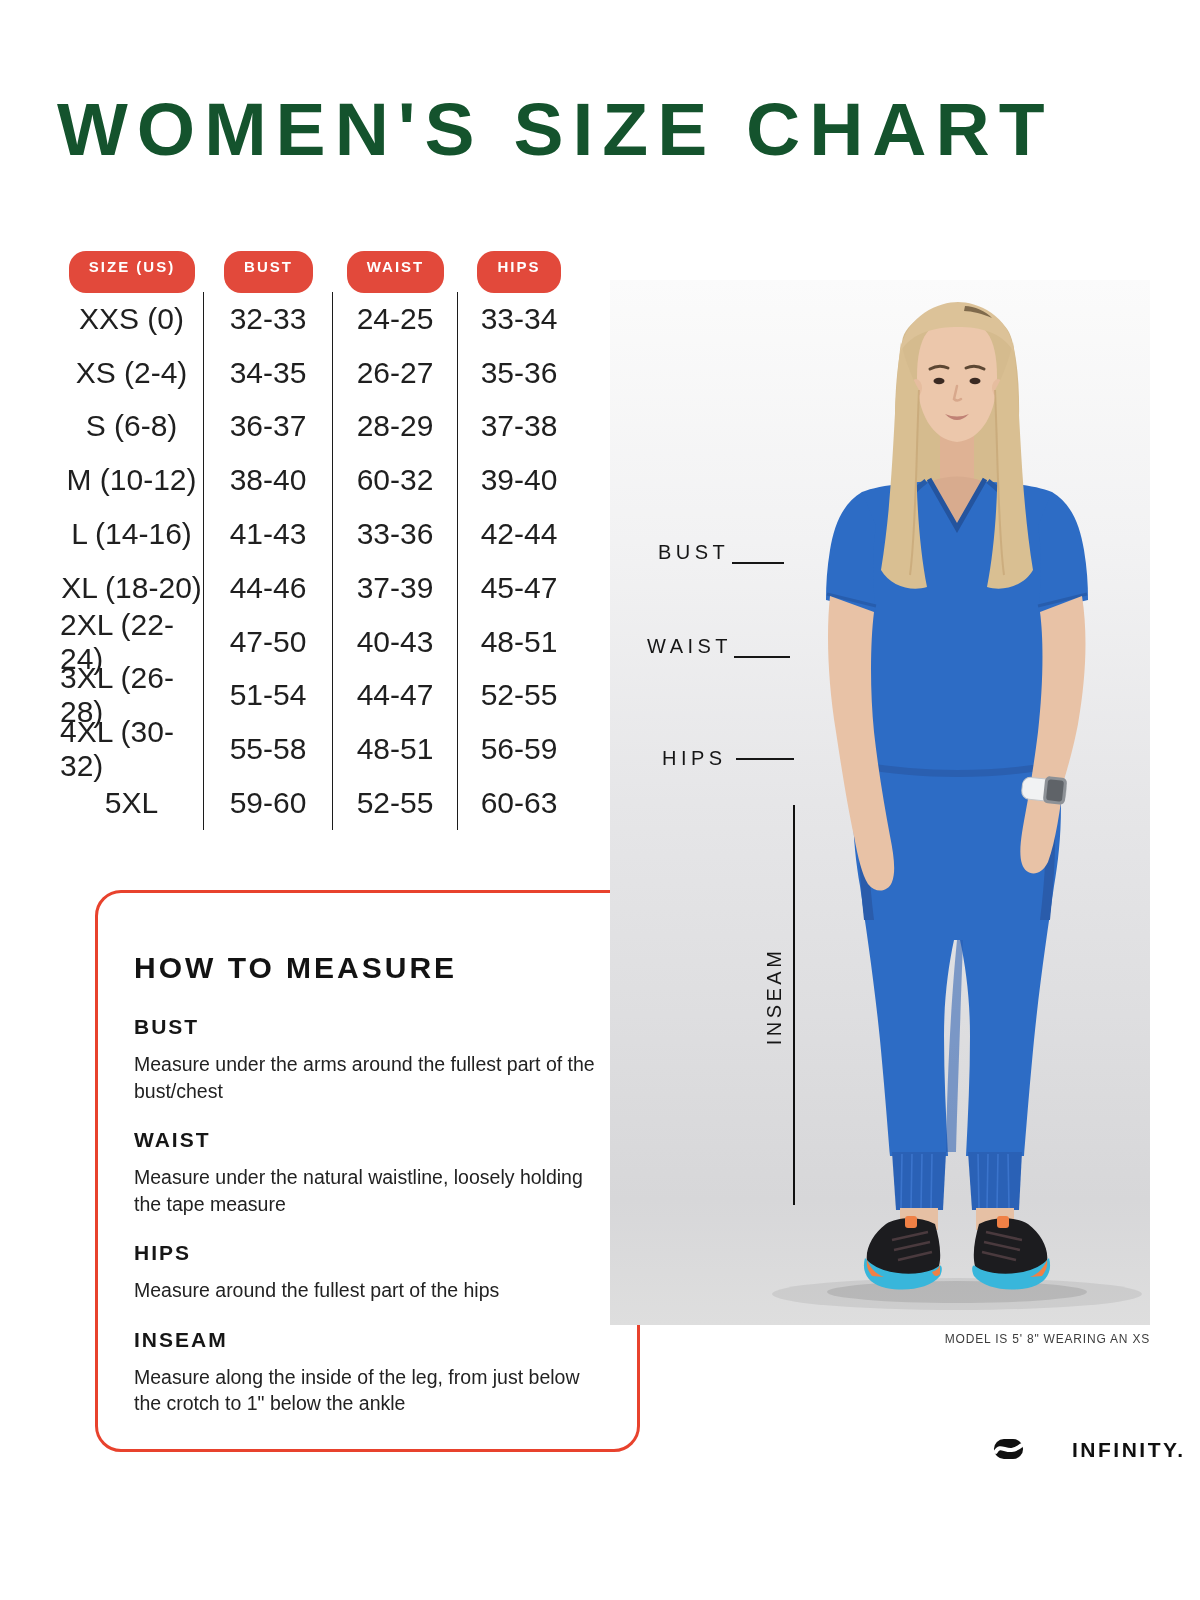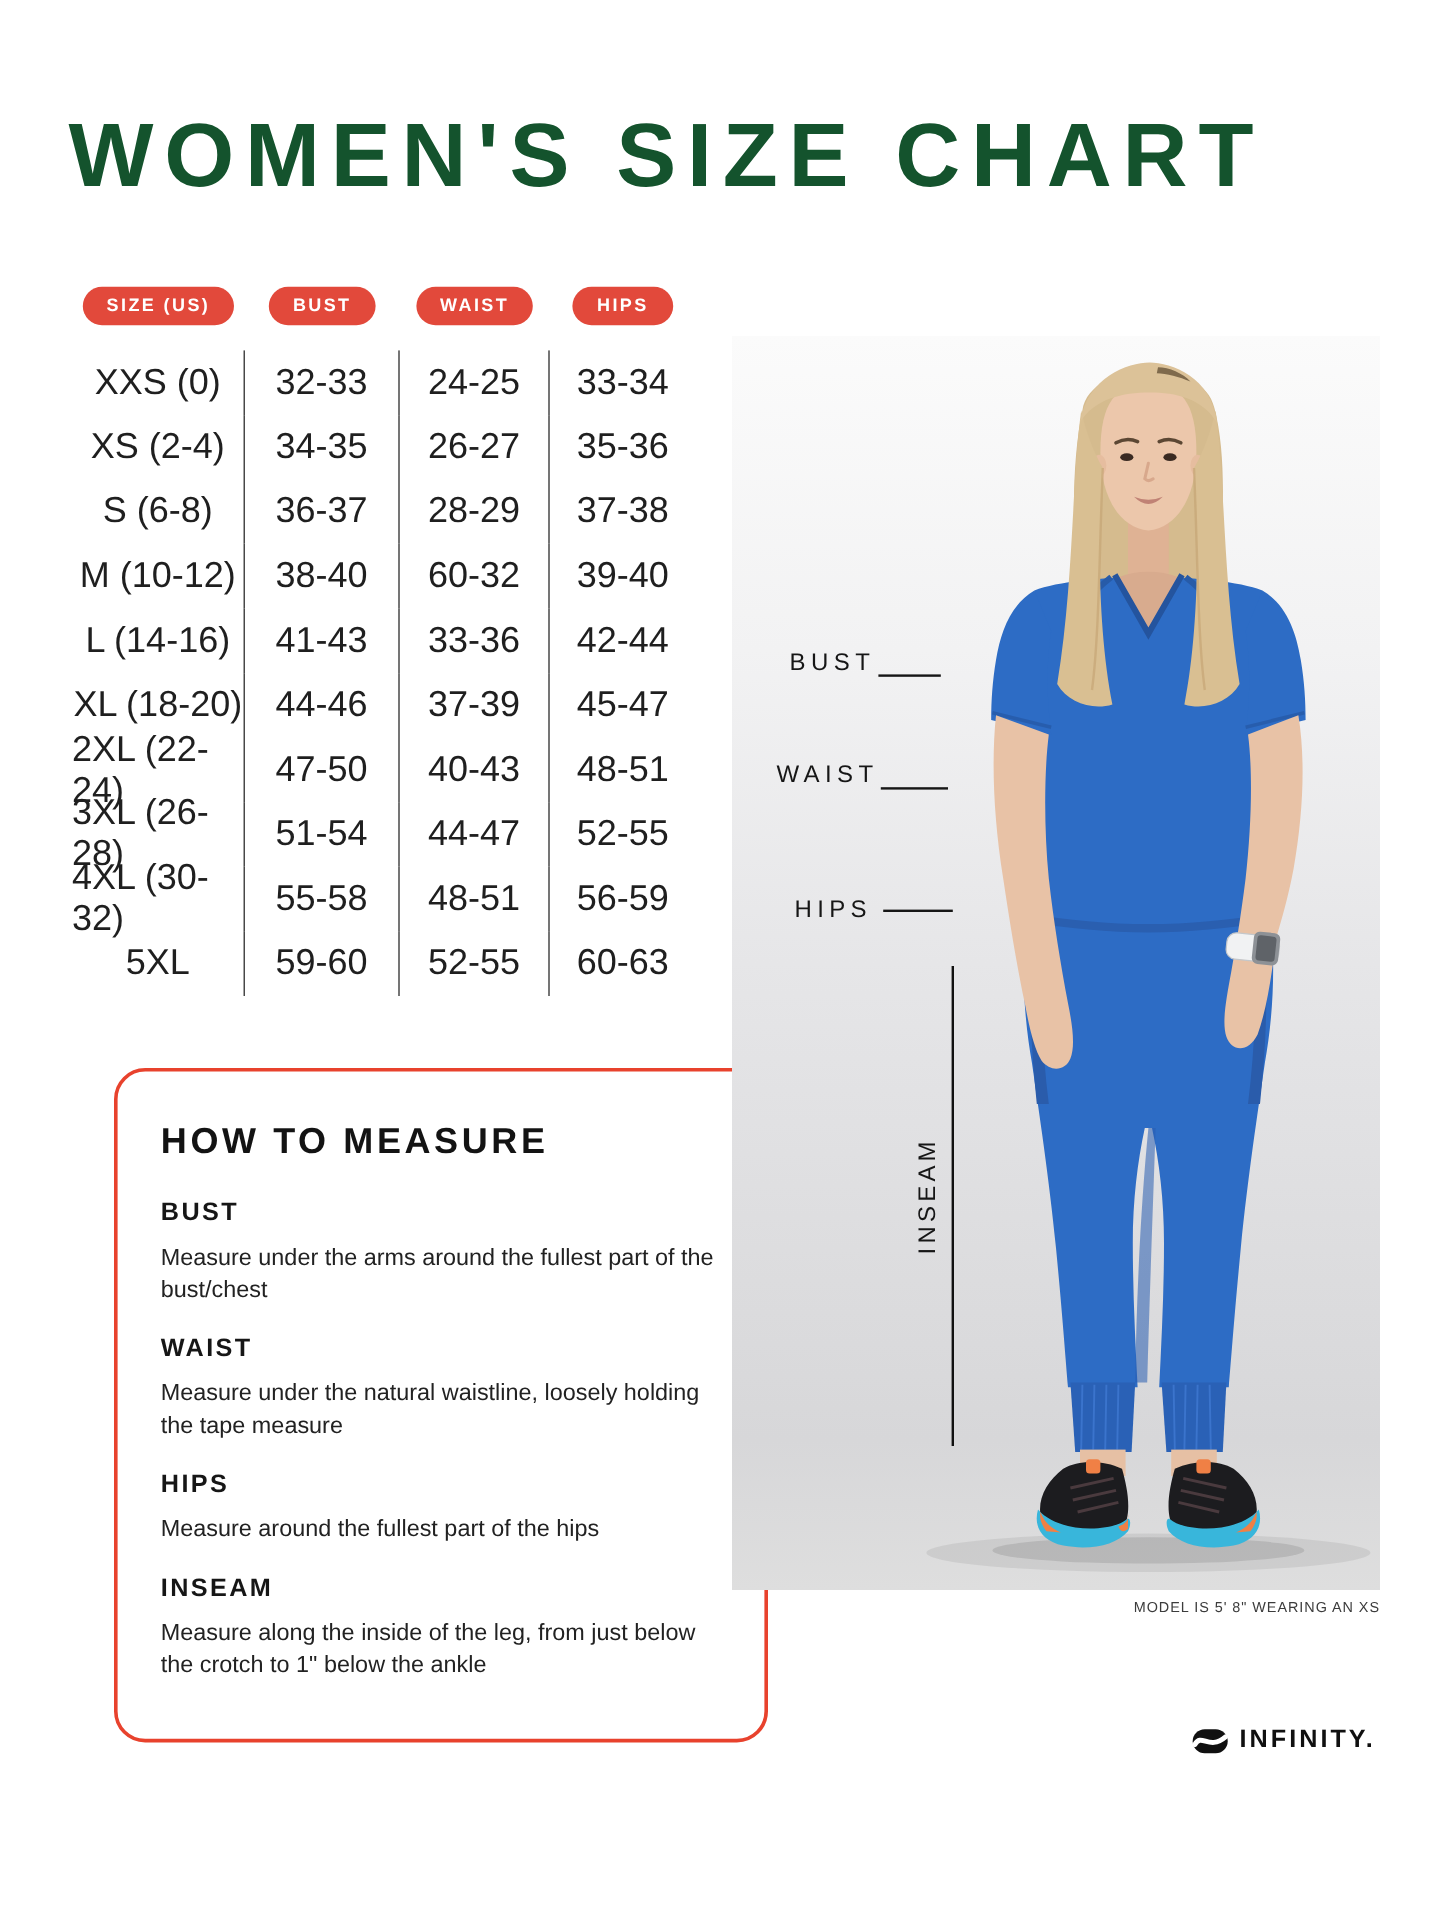--- a/index.html
+++ b/index.html
@@ -7,49 +7,49 @@
         font-family:"Liberation Sans", sans-serif;color:#1a1a1a;}
 
   
   .page-title{position:absolute;left:57px;top:86px;font-size:75px;font-weight:bold;
               letter-spacing:9px;color:#14532d;white-space:nowrap;}
 
   
   .thead{position:absolute;left:60px;top:239px;display:grid;
          grid-template-columns:144px 129px 125px 122px;}
   .thead .hcell{display:flex;justify-content:center;align-items:center;}
-  .pill{background:#E2493B;color:#fff;border-radius:17px;height:32px;line-height:32px;
-        padding:0 20px;font-size:15px;font-weight:bold;letter-spacing:2px;white-space:nowrap;}
+  .pill{background:#E2493B;color:#fff;border-radius:17px;height:42px;line-height:32px;
+        padding:0 20px;font-size:15px;font-weight:bold;letter-spacing:2px;white-space:nowrap;margin-top:12px;}
 
   .tbody{position:absolute;left:60px;top:292px;display:grid;
          grid-template-columns:144px 129px 125px 122px;grid-auto-rows:53.8px;}
   .cell{display:flex;justify-content:center;align-items:center;font-size:30px;color:#1f1f1f;}
   .cell.div-r{border-right:1.6px solid #1c1c1c;}
 
   
   .measure-box{position:absolute;left:95px;top:890px;width:545px;height:562px;
                border:3px solid #E8422D;border-radius:26px;box-sizing:border-box;
                padding:42px 30px 0 36px;}
   .measure-title{font-size:30px;font-weight:bold;letter-spacing:3px;color:#131313;
-                 margin:0 0 30px 0;}
+                 margin:16px 0 30px 0;}
   .m-label{font-size:21px;font-weight:bold;letter-spacing:2px;color:#161616;margin:0 0 10px 0;}
   .m-text{font-size:19.5px;line-height:1.36;color:#222;margin:12px 0 24px 0;max-width:472px;}
 
   
   .photo{position:absolute;left:610px;top:280px;width:540px;height:1045px;
          background:linear-gradient(180deg,#fbfbfb 0%,#f2f2f3 25%,#e6e6e8 50%,#d7d7d9 88%,#dedede 100%);}
   .callout{position:absolute;font-size:20px;letter-spacing:4.5px;color:#161616;white-space:nowrap;}
   .callout-line{position:absolute;height:2px;background:#161616;}
   .inseam-line{position:absolute;left:183px;top:525px;width:2px;height:400px;background:#101010;}
   .inseam-label{position:absolute;left:99px;top:705px;width:130px;text-align:center;
                 transform:rotate(-90deg);font-size:20px;letter-spacing:3.5px;color:#161616;}
   .caption{position:absolute;right:50px;top:1332px;font-size:12px;letter-spacing:0.8px;color:#3c3c3c;}
 
   
-  .brand{position:absolute;left:993px;top:1438px;display:flex;align-items:flex-end;}
+  .brand{position:absolute;left:993px;top:1438px;display:flex;align-items:flex-start;gap:39px;}
   .brand .word{font-size:21px;font-weight:bold;letter-spacing:2.5px;color:#101010;margin-left:9px;}
 </style>
 </head>
 <body>
 
 <div id="page">
 
   <div class="page-title">WOMEN'S SIZE CHART</div>
 
   <div class="thead">

